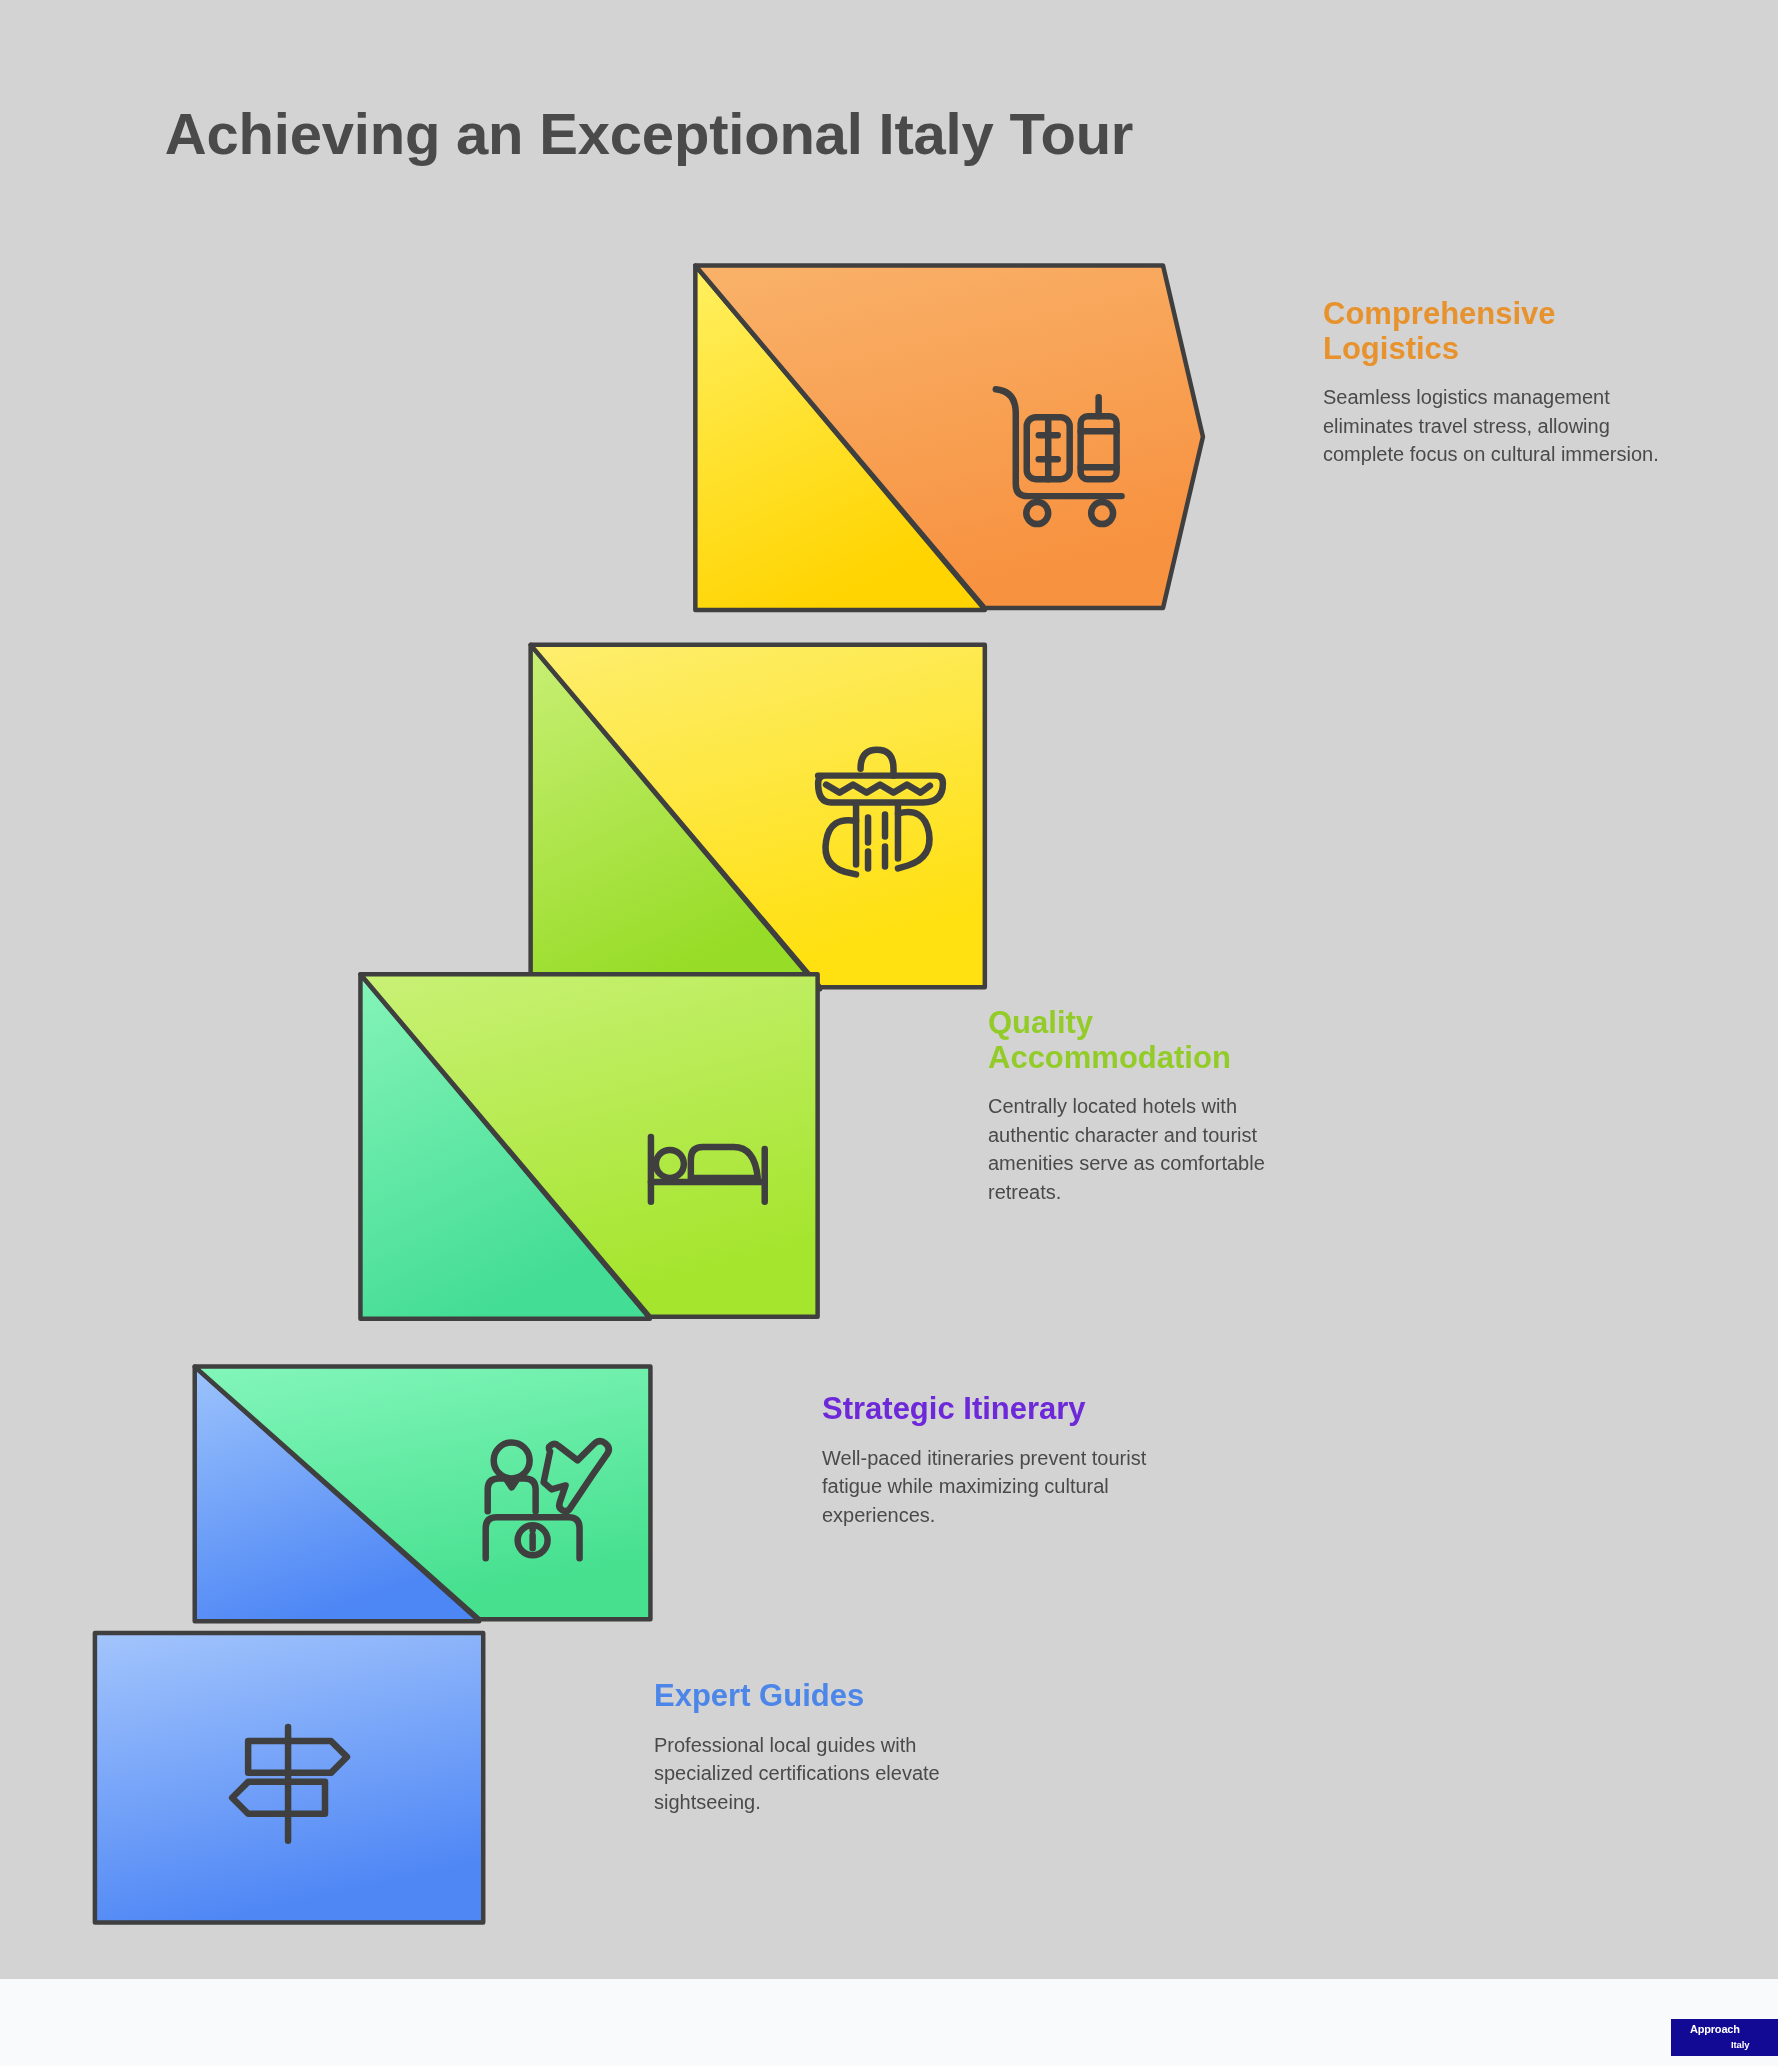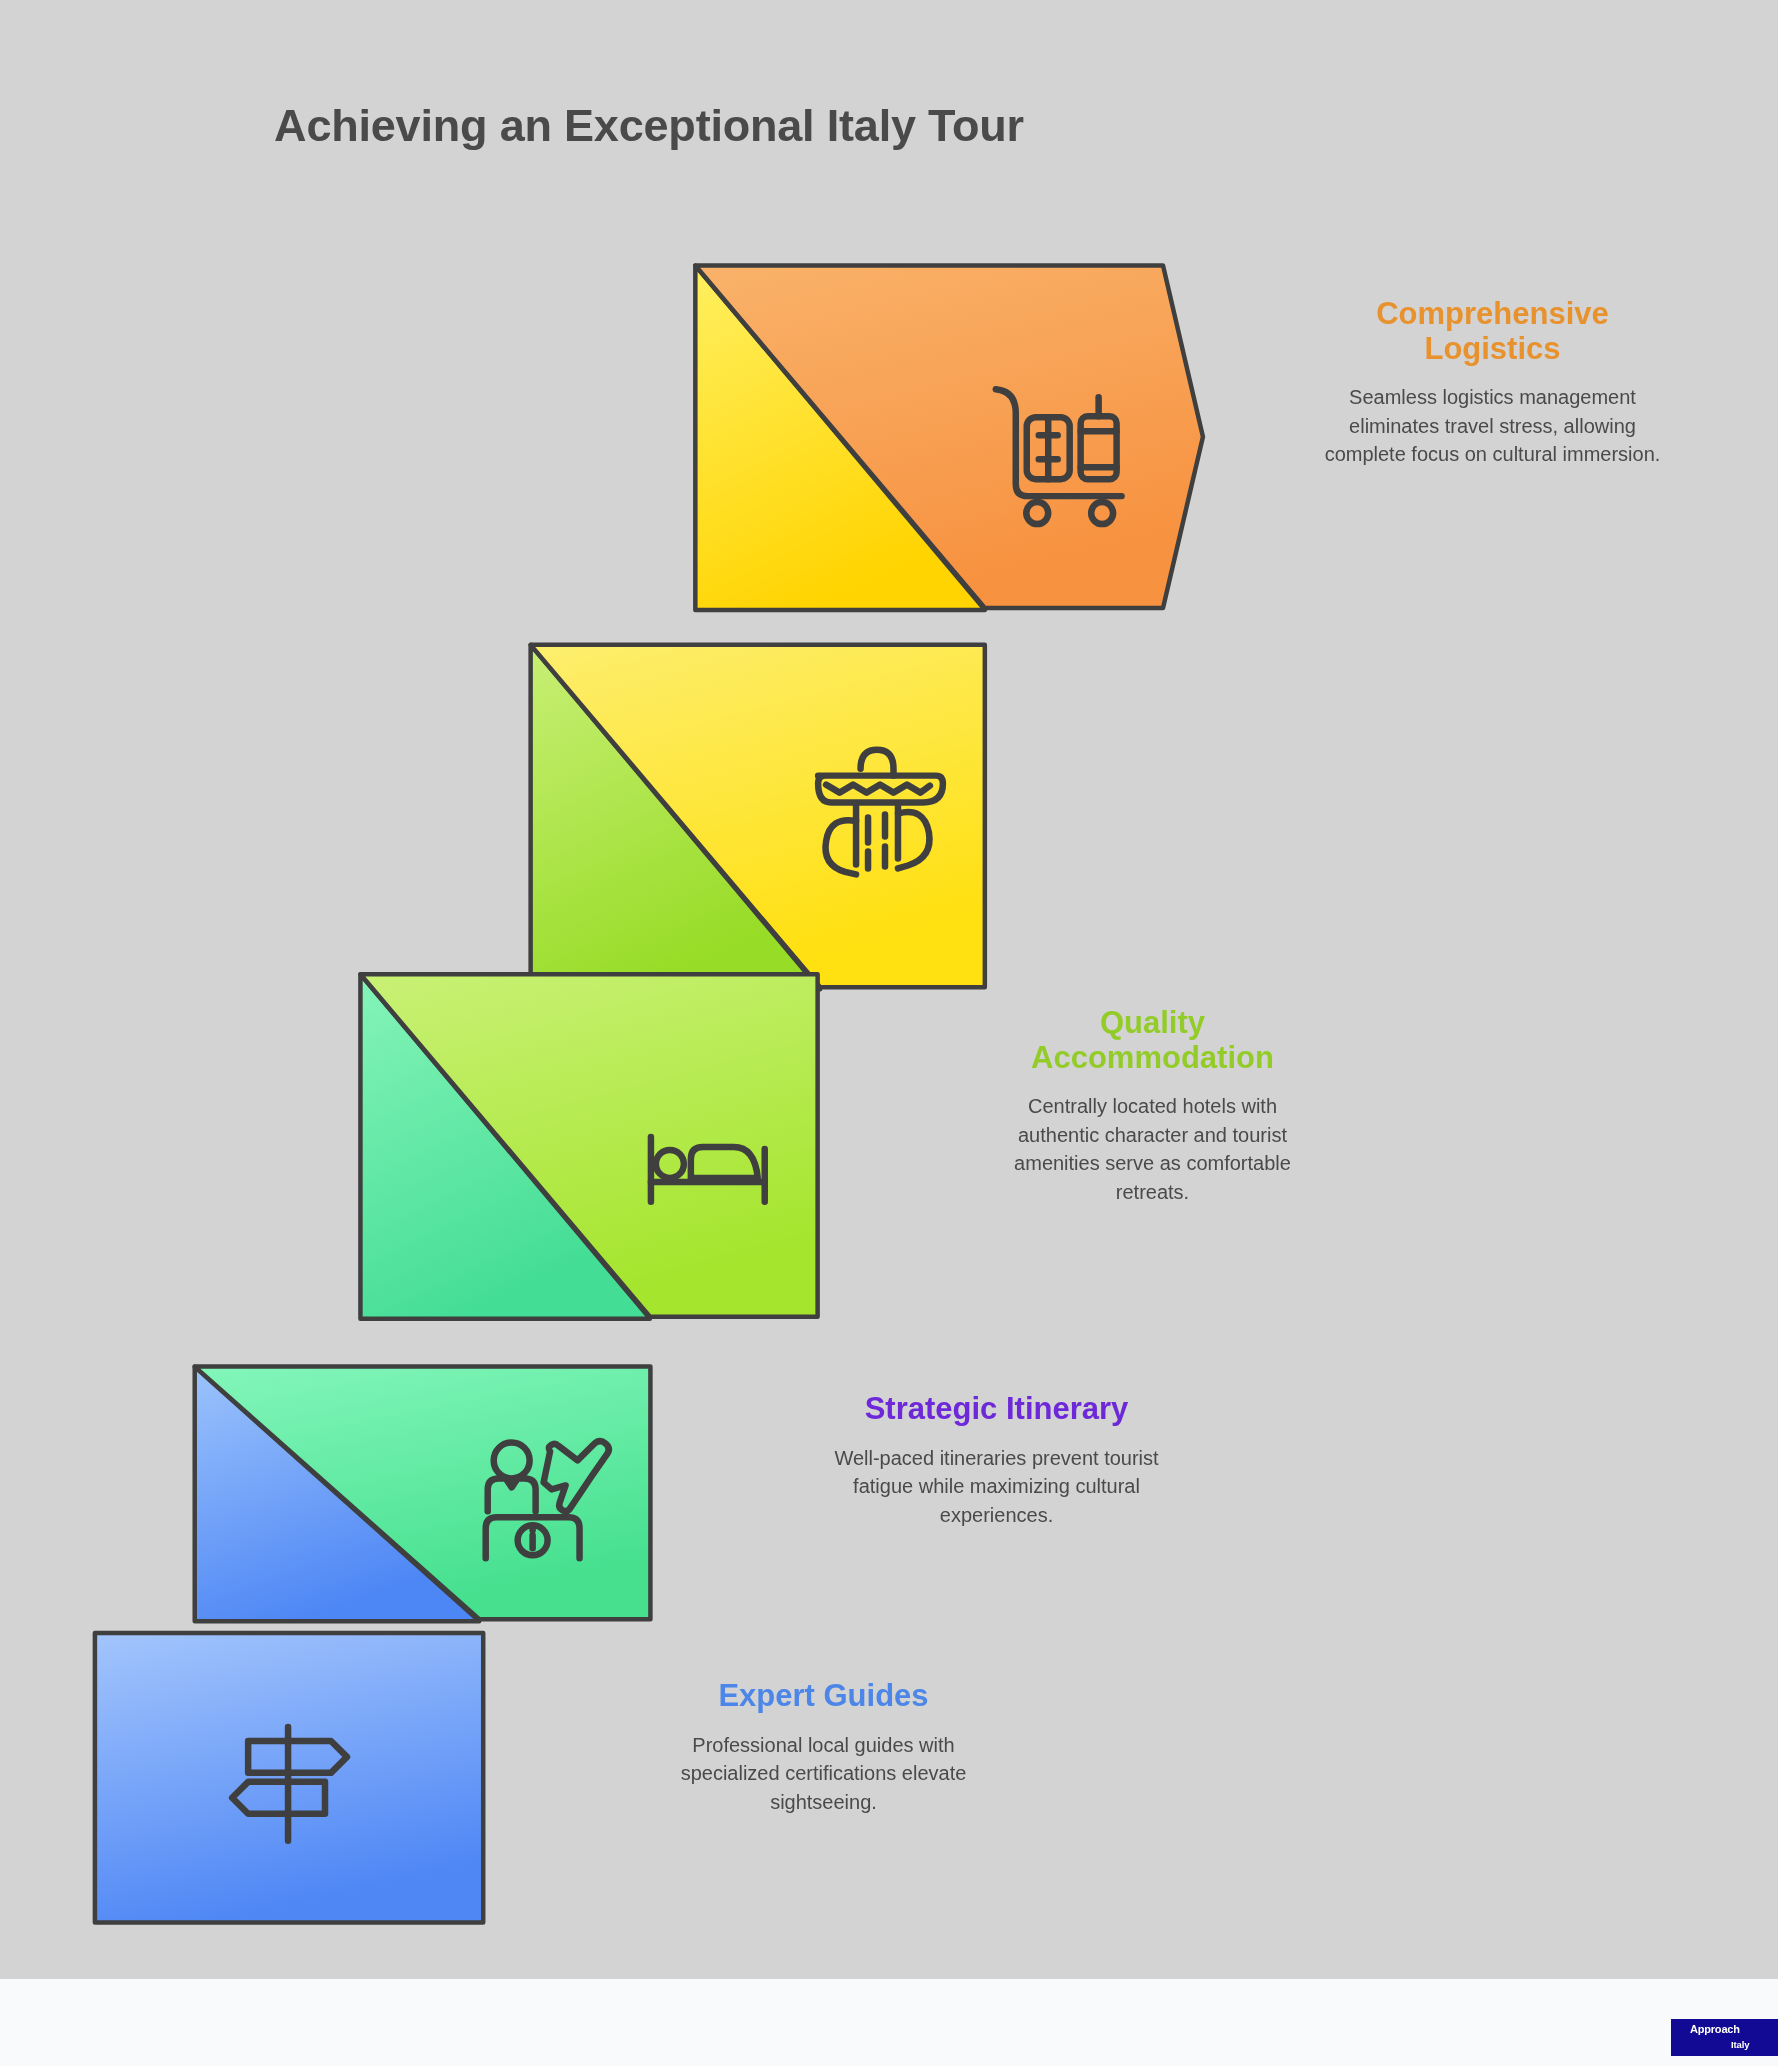--- a/index.html
+++ b/index.html
@@ -10,24 +10,24 @@
     overflow:hidden;
     position:relative;
   }
   #canvas{
     position:absolute;left:0;top:0;width:1779px;height:1979px;
     background:#d3d3d3;
   }
   #title{
     position:absolute;left:0;top:100px;width:1298px;
     text-align:center;
-    font-size:45px;font-weight:bold;color:#4a4a4a;
+    font-size:58px;font-weight:bold;color:#4a4a4a;
     letter-spacing:-0.2px;
   }
-  #stage{position:absolute;left:0;top:0;width:1457px;height:1979px;text-align:center;}
+  #stage{position:absolute;left:0;top:0;width:1457px;height:1979px;}
   svg.flow{position:absolute;left:0;top:0;width:1779px;height:1979px;}
 
   .txtblock{position:absolute;}
   .txtblock .hd{
     font-size:31px;font-weight:bold;line-height:1.12;
     margin:0 0 17px 0;
   }
   .txtblock .bd{
     font-size:20px;line-height:1.42;color:#4a4a4a;
     margin:0;font-weight:400;

